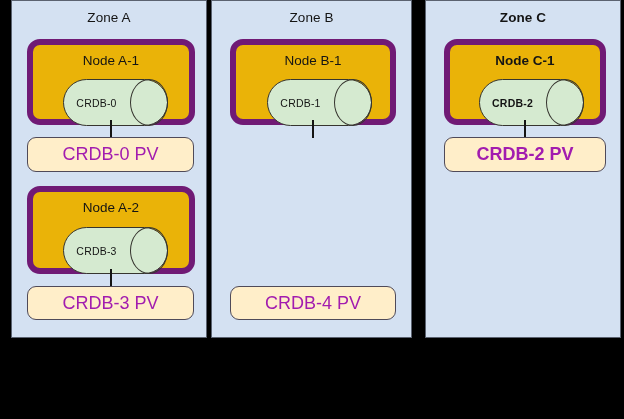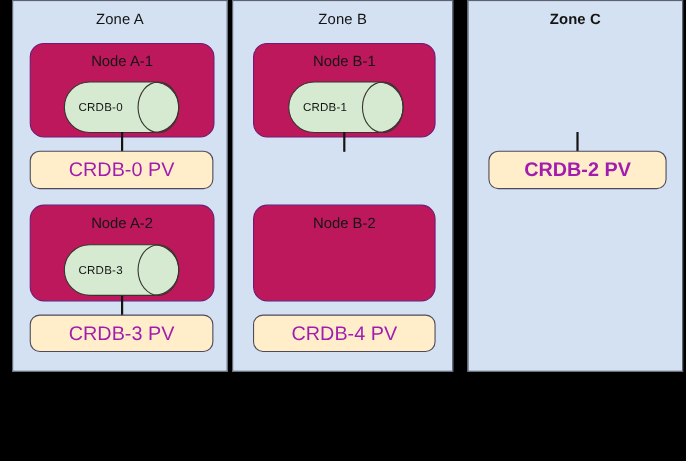--- a/index.html
+++ b/index.html
@@ -43,22 +43,22 @@
     width: 100%;
     text-align: center;
     font-size: 13.5px;
     color: #141414;
     letter-spacing: 0.1px;
   }
 
   
   .node {
     position: absolute;
-    background: #be185d;
-    border: 1px solid #701a75;
+    background: #eab308;
+    border: 6px solid #701a75;
     border-radius: 13px;
     box-sizing: border-box;
   }
   .node-title {
     position: absolute;
     top: 8px;
     left: 0;
     width: 100%;
     text-align: center;
     font-size: 13.5px;
@@ -170,27 +170,32 @@
     <div class="node node-row1" style="left:18px; width:166px;">
       <div class="node-title">Node B-1</div>
       <div class="cyl" style="left:31px; top:34px; width:105px;">
         <div class="cyl-body"></div>
         <div class="cyl-cap"></div>
         <div class="cyl-label">CRDB-1</div>
       </div>
     </div>
     <div class="connector conn-row1" style="left:100px;"></div>
 
-    <div class="node node-row2" style="left:18px; width:166px;">
-      <div class="node-title">Node B-2</div>
-    </div>
     <div class="pv pv-row2" style="left:18px; width:166px;">CRDB-4 PV</div>
   </div>
 
   <div class="zone zone-c">
     <div class="zone-title">Zone C</div>
 
+    <div class="node node-row1" style="left:18px; width:162px;">
+      <div class="node-title">Node C-1</div>
+      <div class="cyl" style="left:29px; top:34px; width:105px;">
+        <div class="cyl-body"></div>
+        <div class="cyl-cap"></div>
+        <div class="cyl-label">CRDB-2</div>
+      </div>
+    </div>
     <div class="connector conn-row1" style="left:98px;"></div>
     <div class="pv pv-row1" style="left:18px; width:162px;">CRDB-2 PV</div>
 
   </div>
 
 </div>
 
 </body></html>

